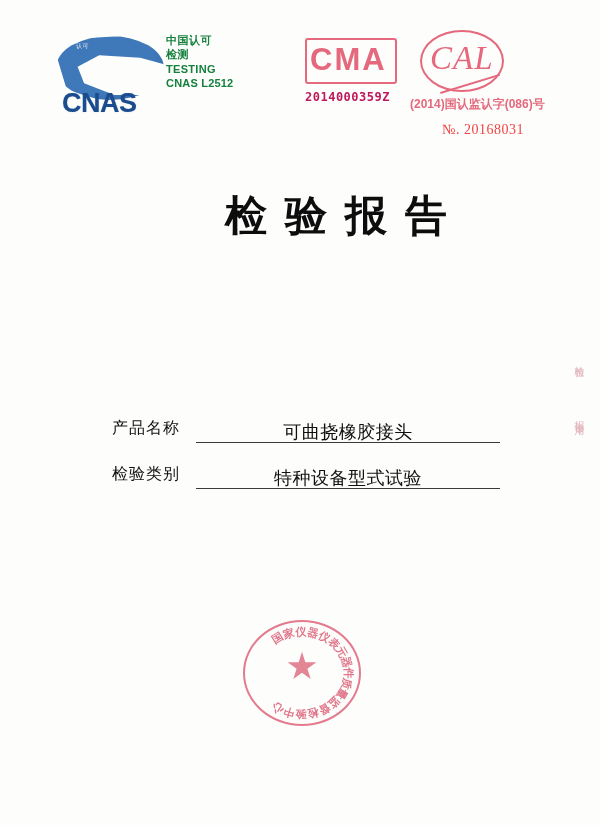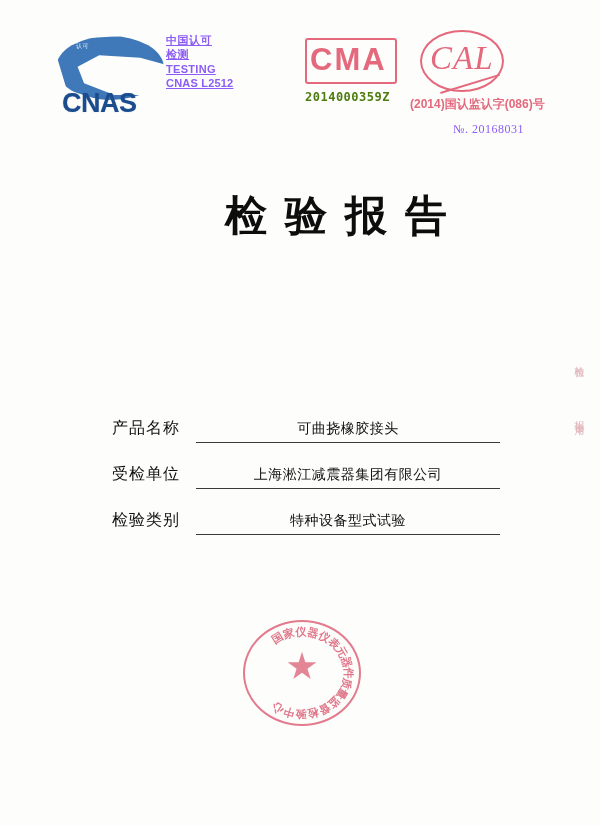--- a/index.html
+++ b/index.html
@@ -68,23 +68,22 @@
     font-size: 6px;
     color: #e8eef6;
     letter-spacing: 0.5px;
   }
   .cnas-side {
     position: absolute;
     left: 110px;
     top: 0px;
     width: 92px;
     font-family: "Liberation Sans", sans-serif;
-    color: #8b5cf6;
+    color: #15803d;
     line-height: 1.28;
-    text-decoration: underline;
   }
   .cnas-side .cn {
     font-family: "DejaVu Sans", sans-serif;
     font-size: 11px;
     font-weight: bold;
     letter-spacing: 0.5px;
   }
   .cnas-side .en {
     font-size: 11px;
     font-weight: bold;
@@ -126,21 +125,21 @@
     color: #e4697d;
     line-height: 38px;
   }
   .cma-code {
     position: absolute;
     left: 0px;
     top: 52px;
     font-family: "DejaVu Sans Mono", monospace;
     font-size: 12px;
     font-weight: bold;
-    color: #4d7c0f;
+    color: #be185d;
     letter-spacing: 0.5px;
   }
 
   
   .cal-wrap {
     position: absolute;
     left: 362px;
     top: 8px;
     width: 130px;
     height: 88px;
@@ -187,22 +186,22 @@
     letter-spacing: 0px;
     white-space: nowrap;
   }
 
   
   .serial {
     position: absolute;
     right: 76px;
     top: 122px;
     font-family: "Liberation Serif", serif;
-    font-size: 12px;
-    color: #8b5cf6;
+    font-size: 14px;
+    color: #ef4444;
     letter-spacing: 0.5px;
   }
 
   
   .title {
     position: absolute;
     top: 188px;
     left: 0;
     width: 600px;
     text-align: center;
@@ -243,21 +242,21 @@
     top: 24px;
     border-bottom: 1px solid #3a3a3a;
   }
   .field-value {
     position: absolute;
     left: 84px;
     right: 0;
     top: 2px;
     text-align: center;
     font-family: Liberation Mono, monospace;
-    font-size: 14px;
+    font-size: 18px;
     letter-spacing: 0.5px;
     color: #101010;
   }
 
   
   .seal {
     position: absolute;
     left: 243px;
     top: 620px;
     width: 118px;
@@ -365,25 +364,20 @@
   <div class="title">检验报告</div>
 
   <div class="fields">
 
     <div class="field-row">
       <div class="field-label">产品名称</div>
       <div class="field-value">可曲挠橡胶接头</div>
       <div class="field-line"></div>
     </div>
 
-    <div class="field-row">
-      <div class="field-label">受检单位</div>
-      <div class="field-value">上海淞江减震器集团有限公司</div>
-      <div class="field-line"></div>
-    </div>
 
     <div class="field-row">
       <div class="field-label">检验类别</div>
       <div class="field-value">特种设备型式试验</div>
       <div class="field-line"></div>
     </div>
 
   </div>
 
   <div class="seal">

